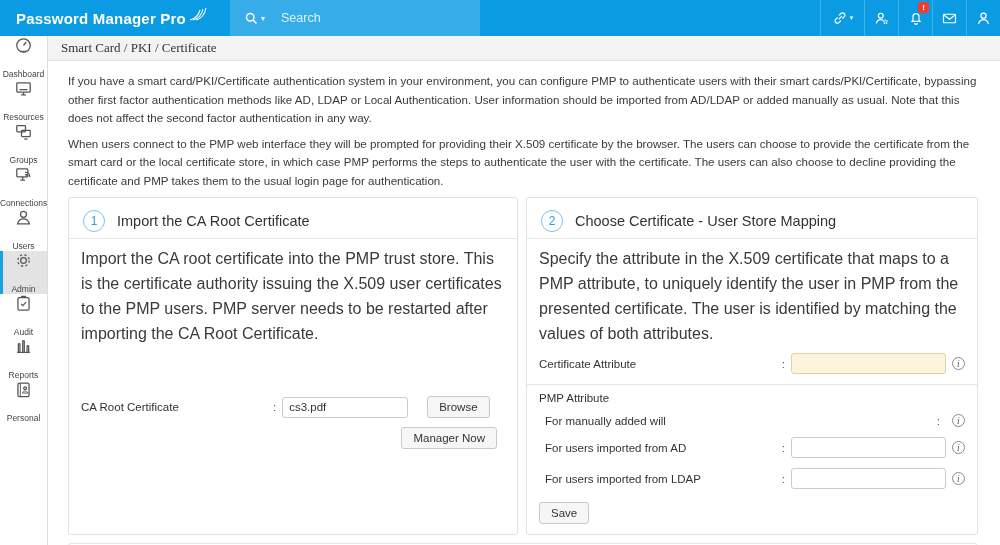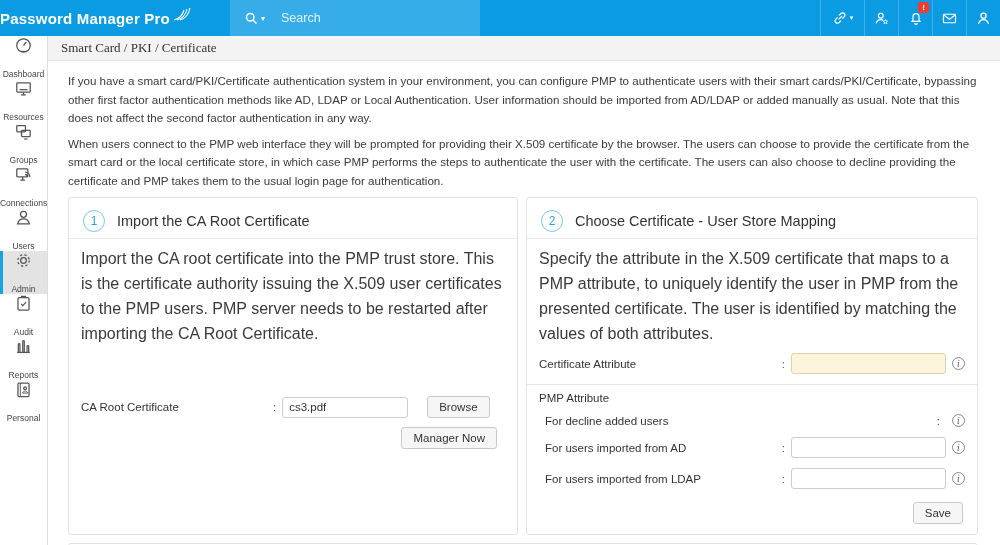--- a/index.html
+++ b/index.html
@@ -2,21 +2,21 @@
 <html><head>
 <meta charset="utf-8">
 <style>
   * { margin:0; padding:0; box-sizing:border-box; }
   html,body { width:1000px; height:545px; overflow:hidden; background:#fff;
     font-family:"Liberation Sans","DejaVu Sans",sans-serif; }
   .app { position:relative; width:1000px; height:545px; }
 
   
   .header { position:absolute; top:0; left:0; width:1000px; height:36px; background:#0b9be3; display:flex; align-items:center; }
-  .logo { width:230px; color:#fff; font-weight:bold; font-size:15px; letter-spacing:.2px; display:flex; align-items:center; white-space:nowrap; }
+  .logo { width:230px; padding-left:16px; color:#fff; font-weight:bold; font-size:15px; letter-spacing:.2px; display:flex; align-items:center; white-space:nowrap; }
   .logo svg { margin-left:2px; margin-top:-8px; }
   .searchbar { width:250px; height:36px; background:#36ace8; display:flex; align-items:center; padding-left:14px; }
   .search-glyph { color:#fff; display:flex; align-items:center; }
   .caret { color:#fff; font-size:8px; margin-left:2px; }
   .search-input { background:transparent; border:none; outline:none; color:#fff; font-size:12.5px; margin-left:16px; width:160px; }
   .search-input::placeholder { color:#eaf6fd; opacity:.95; }
   .header-icons { margin-left:auto; display:flex; height:36px; align-items:stretch; }
   .hicon { width:34px; display:flex; align-items:center; justify-content:center; border-left:1px solid rgba(255,255,255,.22); color:#fff; position:relative; cursor:pointer; }
   .hicon svg { display:block; }
   .badge { position:absolute; top:2px; right:3px; background:#ee3d33; color:#fff; font-size:8px; font-weight:bold; width:11px; height:11px; border-radius:2px; display:flex; align-items:center; justify-content:center; }
@@ -62,21 +62,21 @@
   
   .p2-row { display:flex; align-items:center; font-size:11.5px; color:#333; margin-top:7px; }
   .p2-label { flex:1; }
   .p2-label.indent { padding-left:6px; }
   .p2-input { width:155px; }
   .cream { background:#fcf5db; border-color:#ddd2ad; }
   .info-icon { width:13px; height:13px; border:1px solid #8a8a8a; border-radius:50%; color:#666; font-size:9px; display:inline-flex; align-items:center; justify-content:center; margin-left:6px; flex:0 0 13px; font-family:"DejaVu Serif",serif; font-style:italic; }
   .section-divider { border-top:1px solid #e4e4e4; margin:10px -12px 7px; }
   .pmp-attr { font-size:11.5px; color:#333; }
   .p2-rows .p2-row { margin-top:10px; }
-  .p2-actions { display:flex; justify-content:flex-end; margin-top:13px; padding-right:2px; }
+  .p2-actions { display:flex; margin-top:13px; padding-right:2px; }
 </style>
 </head>
 <body>
 
 <div class="app">
 
   <div class="header">
     <div class="logo">
       <span>Password Manager Pro</span>
       <svg width="20" height="16" viewBox="0 0 20 16" fill="none" stroke="#fff" stroke-width="1.1">
@@ -251,21 +251,21 @@
           <span class="colon">:</span>
           <input class="tinput p2-input cream" type="text" value="" style="">
           <span class="info-icon">i</span>
         </div>
 
         <div class="section-divider"></div>
         <div class="pmp-attr">PMP Attribute</div>
 
         <div class="p2-rows">
           <div class="p2-row">
-            <span class="p2-label indent">For decline added users</span>
+            <span class="p2-label indent">For manually added will</span>
             <span class="colon">:</span>
             <span class="info-icon">i</span>
           </div>
           <div class="p2-row">
             <span class="p2-label indent">For users imported from AD</span>
             <span class="colon">:</span>
             <input class="tinput p2-input" type="text" value="" style="">
             <span class="info-icon">i</span>
           </div>
           <div class="p2-row">

